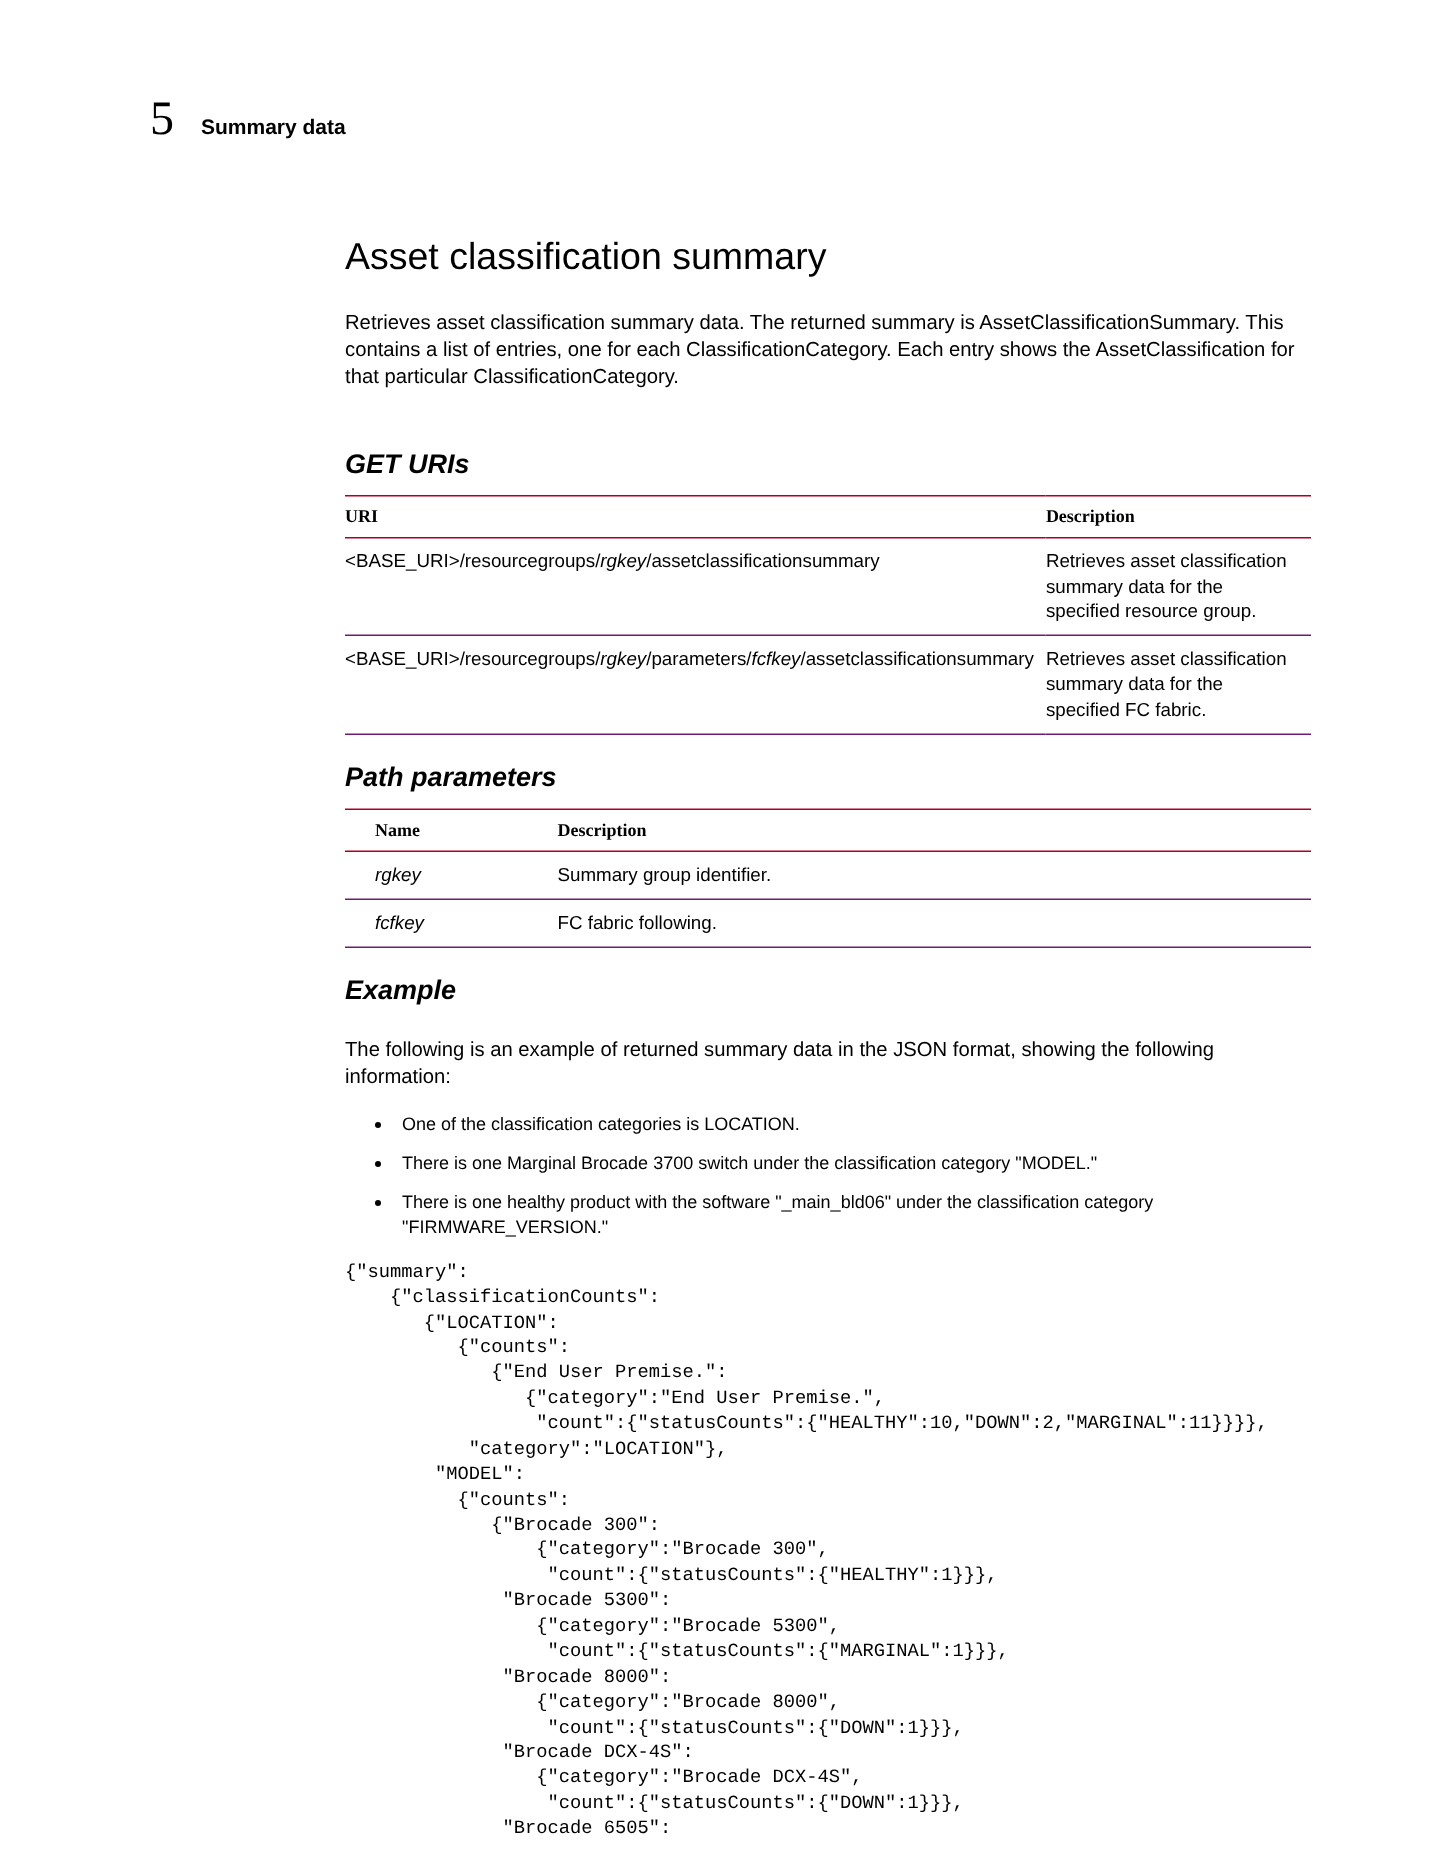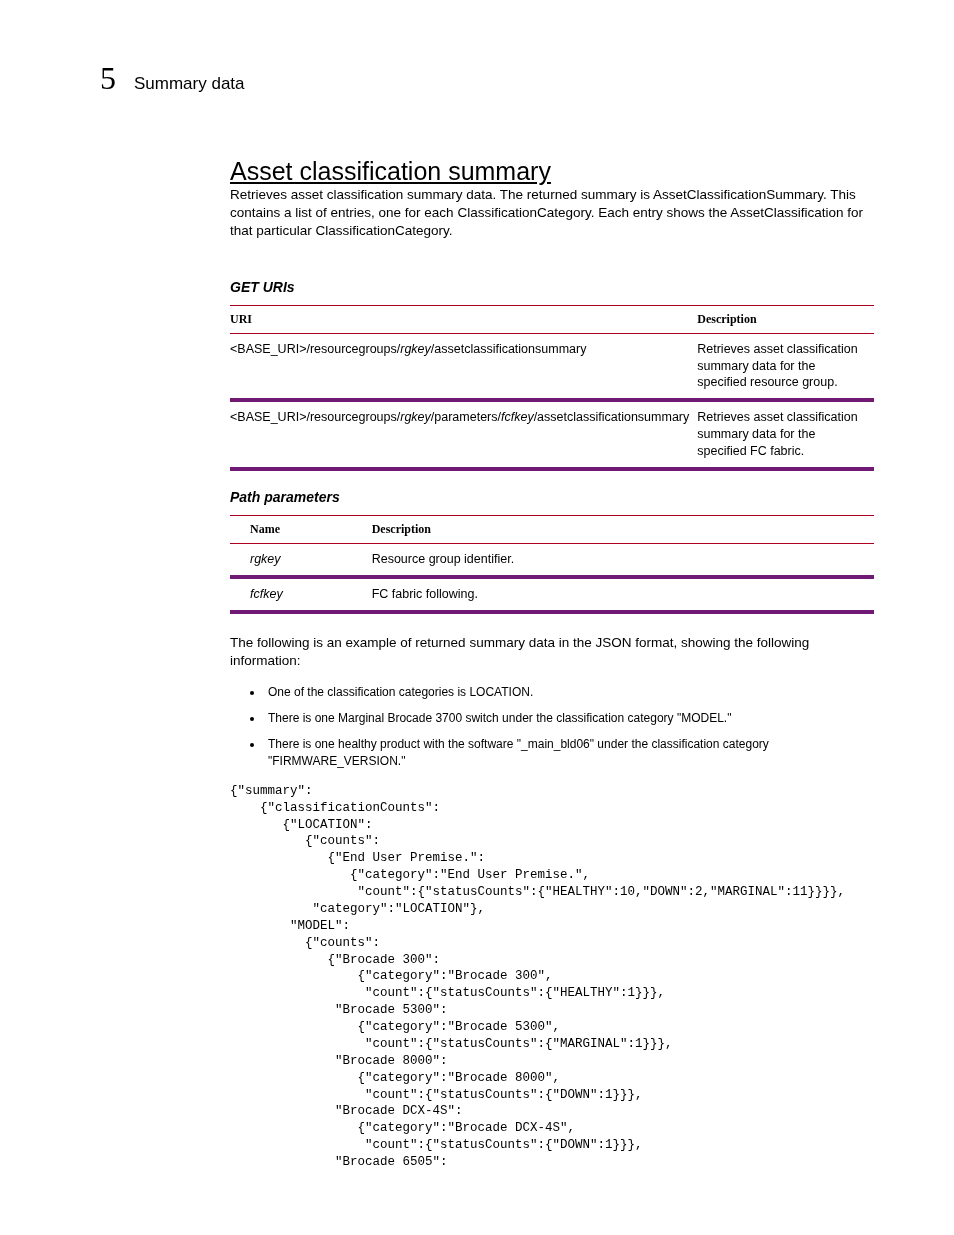--- a/index.html
+++ b/index.html
@@ -17,42 +17,42 @@
       align-items: baseline;
       gap: 18px;
       margin-bottom: 60px;
     }
     .chapter-number {
       font-size: 32px;
       font-weight: 400;
       font-family: Georgia, "Times New Roman", serif;
     }
     .running-head {
-      font-size: 17px;
-      font-weight: 400;
+      font-size: 14px;
+      font-weight: 700;
       color: #000;
     }
     .content {
       margin-left: 130px;
     }
     h1.section-title {
       font-family: Arial, Helvetica, sans-serif;
       font-size: 25px;
       font-weight: 400;
-      text-decoration: underline;
+      margin-bottom: 20px;
     }
     p.intro {
       font-size: 13.5px;
       line-height: 1.35;
       margin-bottom: 38px;
     }
     h2.subhead {
       font-family: Arial, Helvetica, sans-serif;
       font-style: italic;
-      font-size: 14px;
+      font-size: 18px;
       font-weight: 700;
       margin-bottom: 10px;
       margin-top: 18px;
     }
     table {
       border-collapse: collapse;
       width: 100%;
       font-size: 12.5px;
       margin-bottom: 10px;
     }
@@ -62,21 +62,21 @@
       text-align: left;
       font-weight: 700;
       font-size: 12px;
       padding: 6px 8px 6px 0;
       border-top: 1.5px solid #b00020;
       border-bottom: 1px solid #b00020;
       font-family: Liberation Serif, serif;
     }
     td {
       padding: 7px 8px 7px 0;
-      border-bottom: 4px solid #701a75;
+      border-bottom: 1px solid #701a75;
       vertical-align: top;
       line-height: 1.35;
     }
     td em, .param-name { font-style: italic; }
     p.example-intro {
       font-size: 13.5px;
       line-height: 1.35;
       margin-bottom: 14px;
       margin-top: 20px;
     }
@@ -141,29 +141,30 @@
   <table class="params">
     <thead>
       <tr>
         <th>Name</th>
         <th>Description</th>
       </tr>
     </thead>
     <tbody>
       <tr>
         <td class="param-name">rgkey</td>
-        <td>Resource group identifier.</td>
+        <td>Summary group identifier.</td>
       </tr>
       <tr>
         <td class="param-name">fcfkey</td>
         <td>FC fabric following.</td>
       </tr>
     </tbody>
   </table>
 
+  <h2 class="subhead">Example</h2>
 
   <p class="example-intro">The following is an example of returned summary data in the JSON format, showing the following information:</p>
 
   <ul class="bullets">
     <li>One of the classification categories is LOCATION.</li>
     <li>There is one Marginal Brocade 3700 switch under the classification category "MODEL."</li>
     <li>There is one healthy product with the software "_main_bld06" under the classification category "FIRMWARE_VERSION."</li>
   </ul>
 
   <pre class="code">{"summary":

